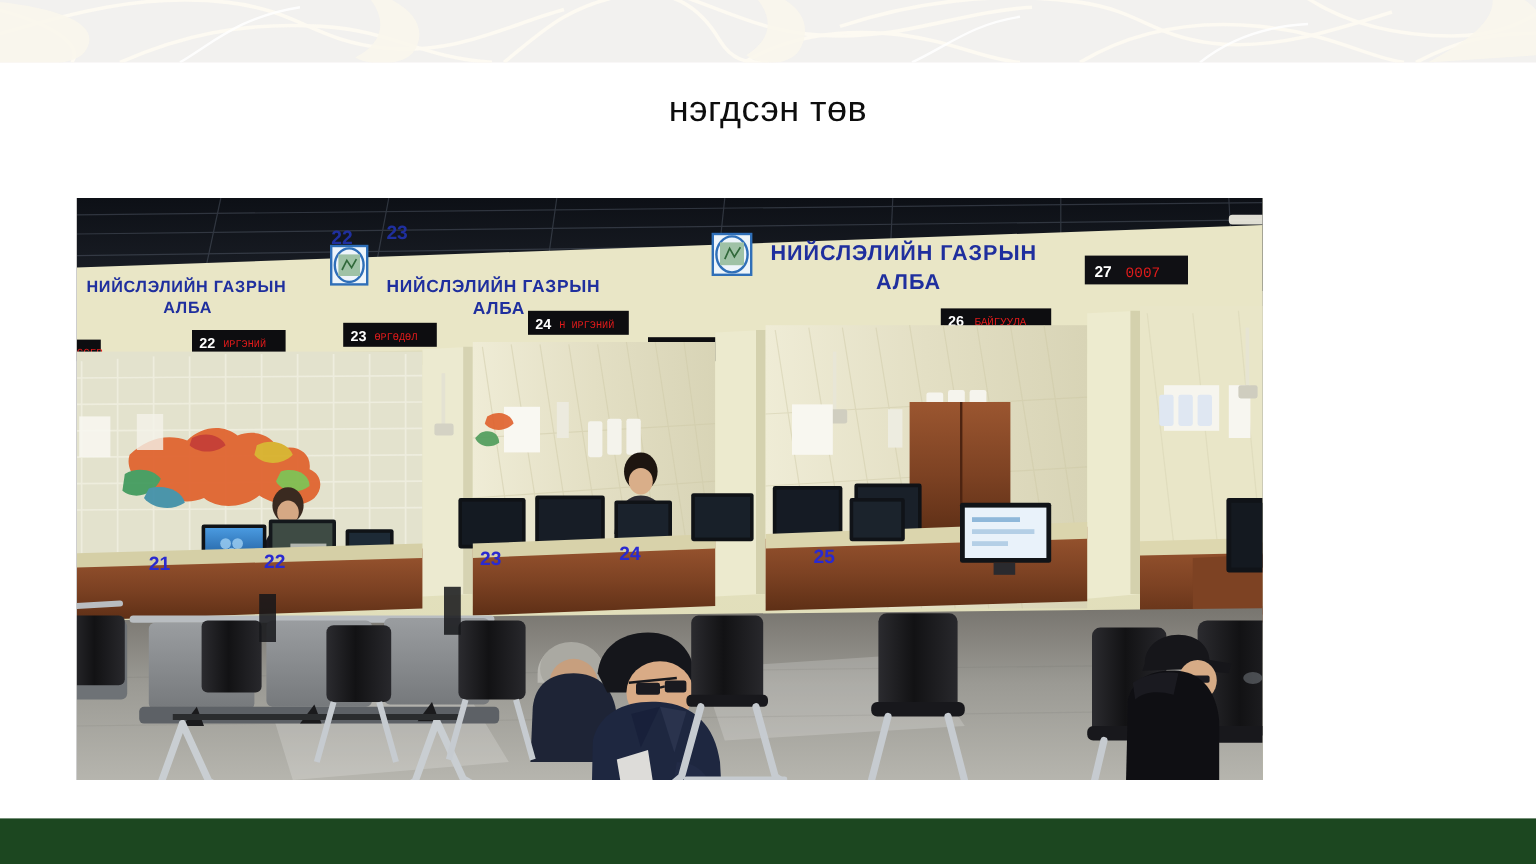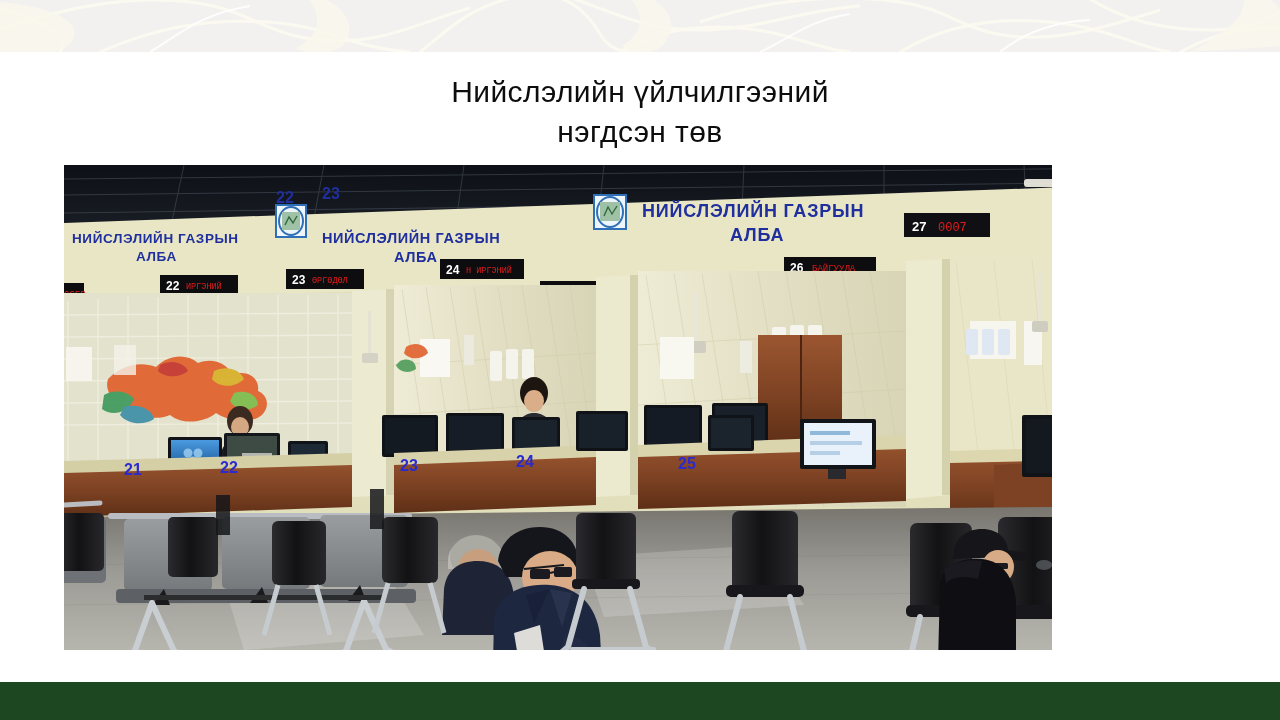--- a/index.html
+++ b/index.html
@@ -100,21 +100,20 @@
       </g>
       <g fill="none" stroke="#ffffff" stroke-width="2" opacity="0.85">
         <path d="M150,52 C180,34 200,14 250,6"></path>
         <path d="M760,52 C790,38 810,20 850,14"></path>
         <path d="M1000,52 C1020,36 1050,22 1090,20"></path>
       </g>
     </svg>
   </div>
 
   <div class="title-block">
-    <div class="title-line">Нийслэлийн үйлчилгээний</div>
     <div class="title-line">нэгдсэн төв</div>
   </div>
 
   <div class="photo-frame">
     <svg width="1172" height="485" viewBox="0 0 1172 485" xmlns="http://www.w3.org/2000/svg">
       <defs>
         <linearGradient id="floorGrad" x1="0" y1="0" x2="0" y2="1">
           <stop offset="0%" stop-color="#77746e"></stop>
           <stop offset="45%" stop-color="#9b9a94"></stop>
           <stop offset="100%" stop-color="#b6b5ae"></stop>

